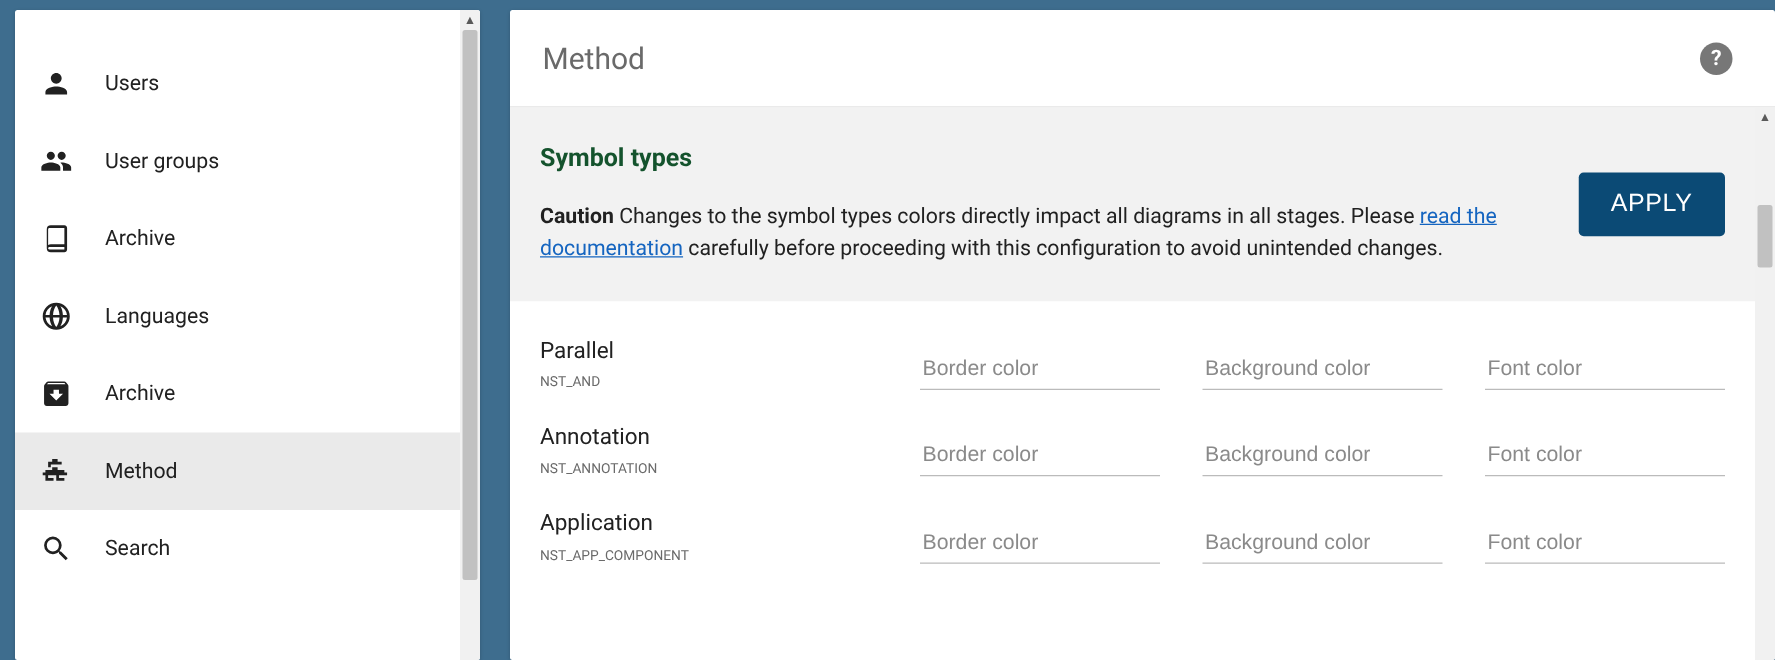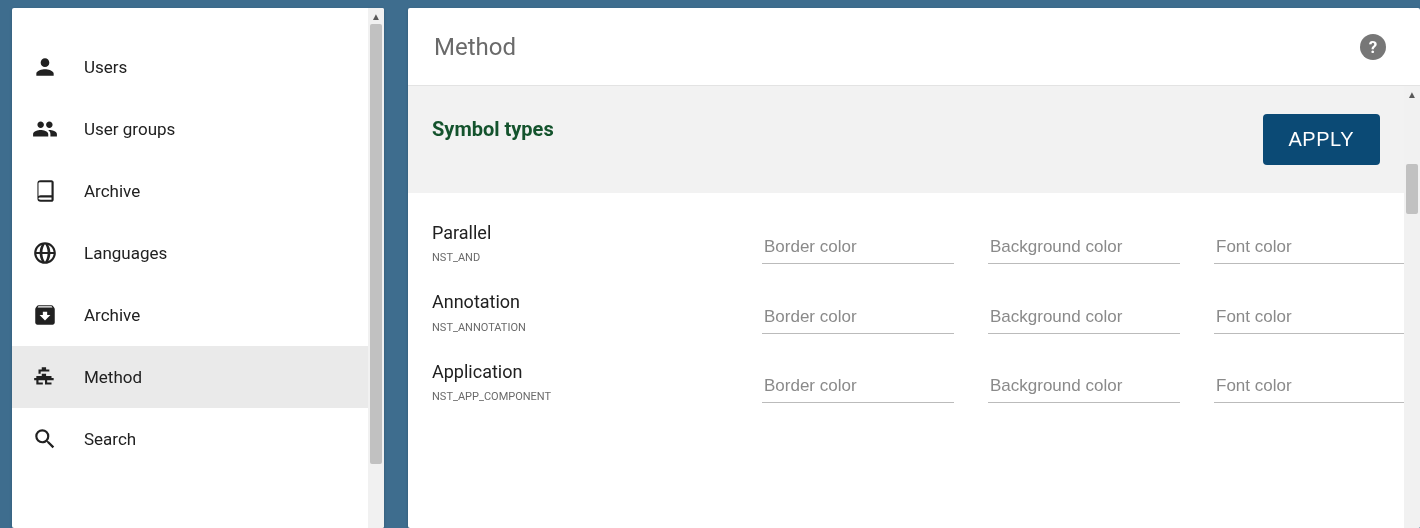--- a/index.html
+++ b/index.html
@@ -188,21 +188,20 @@
   }
   .color-field {
     border: none;
     border-bottom: 1px solid #bbb;
     font-size: 17px;
     color: #212121;
     padding: 4px 2px 6px 2px;
     outline: none;
     width: 100%;
     background: transparent;
-    margin-left: 26px;
   }
   .color-field::placeholder { color: #8a8a8a; }
 </style>
 </head>
 <body>
 
 <div class="layout">
 
   <div class="sidebar-outer">
     <div class="sidebar-list" id="sidebar-list">
@@ -274,20 +273,23 @@
   <div class="main-outer">
     <div class="main-header">
       <h1>Method</h1>
       <span class="help-icon">?</span>
     </div>
     <div class="main-body">
       <div class="main-content">
         <div class="caution-box">
           <div class="caution-text">
             <div class="caution-heading">Symbol types</div>
+            <div class="caution-body">
+              <b>Caution</b><span> Changes to the symbol types colors directly impact all diagrams in all stages. Please </span><a>read the documentation</a><span> carefully before proceeding with this configuration to avoid unintended changes.</span>
+            </div>
           </div>
           <button class="apply-btn">APPLY</button>
         </div>
         <div class="symbol-rows" id="symbol-rows">
             <div class="symbol-row">
               <div>
                 <div class="name">Parallel</div>
                 <div class="id">NST_AND</div>
               </div>
               <input class="color-field" placeholder="Border color" style="">

